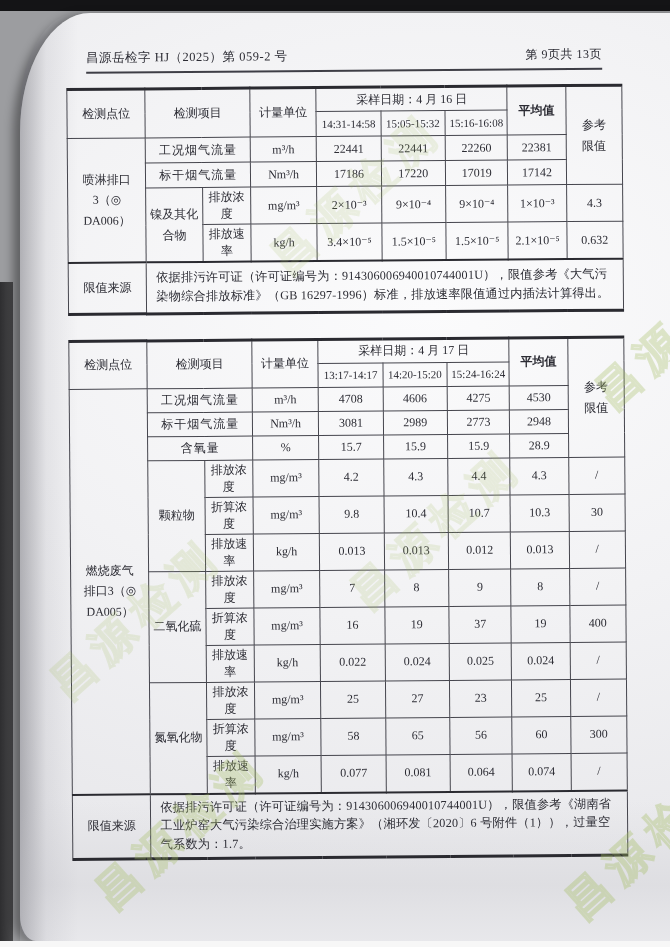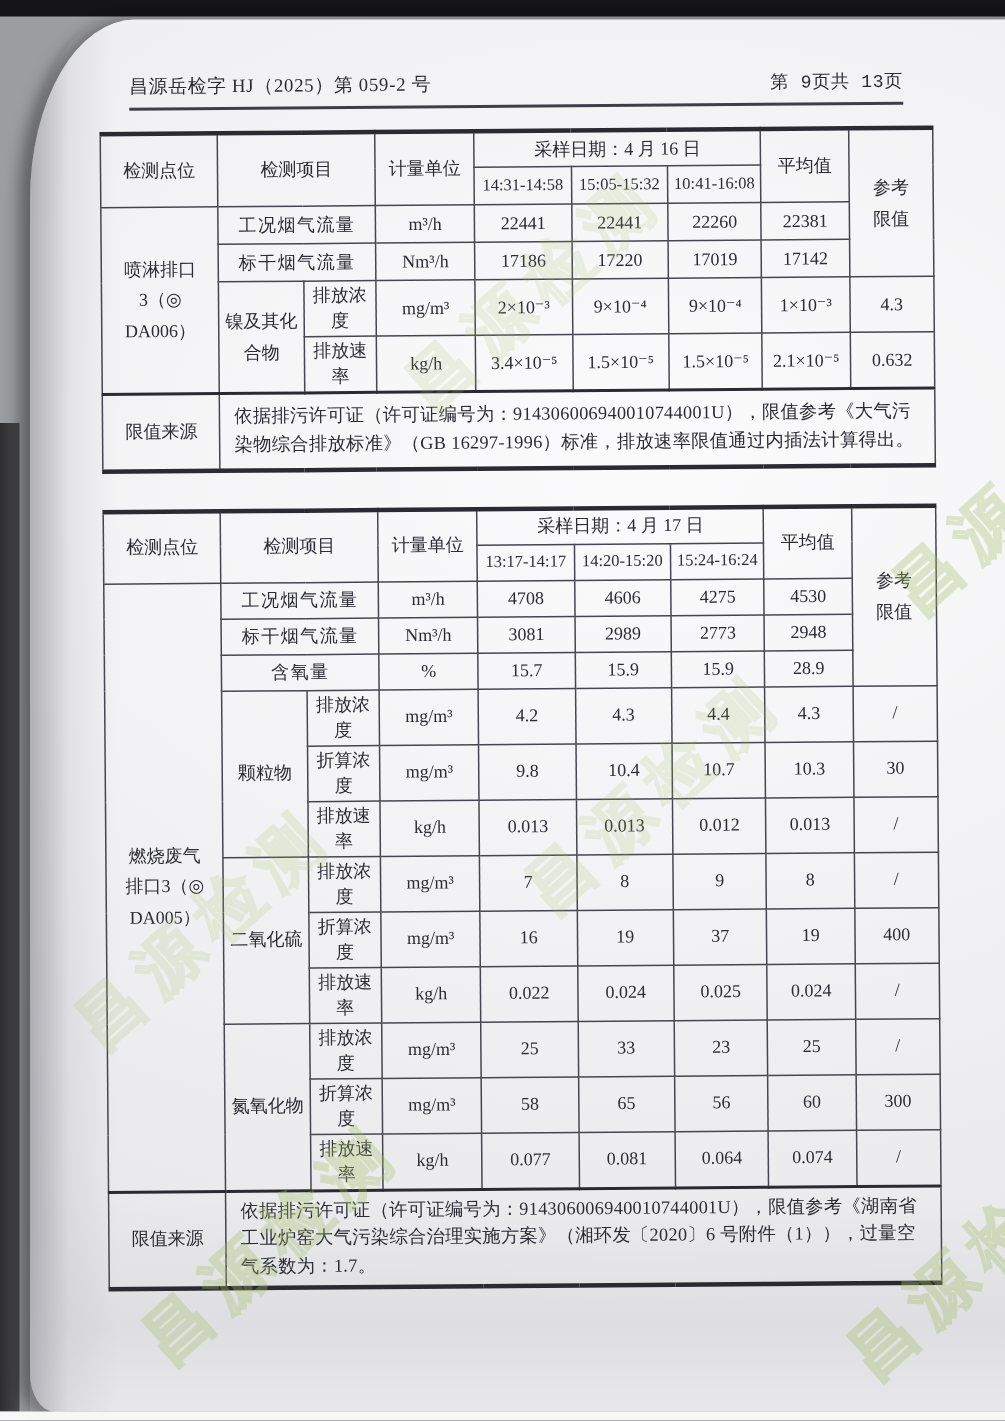--- a/index.html
+++ b/index.html
@@ -18,33 +18,33 @@
     background:linear-gradient(to right,rgba(110,110,118,0.5),rgba(170,170,178,0.22) 45%,rgba(255,255,255,0) 100%);}
   .paper::after{content:"";position:absolute;left:0;right:0;bottom:0;height:140px;
     background:linear-gradient(to bottom,rgba(255,255,255,0),rgba(190,190,196,0.25) 60%,rgba(225,225,230,0.15) 100%);}
 
   .content{position:absolute;left:66px;top:50px;width:556px;z-index:3;
     transform:rotate(-0.45deg);transform-origin:top left;color:#2c2c34;}
 
   .doc-header{display:flex;justify-content:space-between;align-items:flex-end;
     margin:0 20px;padding-bottom:5px;border-bottom:2px solid #3e3e46;
     font-size:12.5px;letter-spacing:0.5px;}
-  .doc-header .right{font-size:12px;font-family:Liberation Mono, monospace;}
+  .doc-header .right{font-size:12px;}
 
   table{width:100%;border-collapse:collapse;table-layout:fixed;margin-top:14px;
     border-top:3px solid #2a2a30;border-bottom:3px solid #2a2a30;}
   td{border:1px solid #46464e;text-align:center;vertical-align:middle;
     font-size:12px;color:#2c2c34;padding:1px 2px;overflow:hidden;}
   .t1 tr{height:25px;}
   .t2 tr{height:24px;}
   tr.limit-row{height:51px;}
   tr.limit-row td{border-top:2.5px solid #2a2a30;}
   .limit-text{text-align:left;padding:3px 9px;font-size:12.2px;line-height:1.55;letter-spacing:0.2px;}
   .pre{white-space:pre-line;line-height:1.7;}
-  .bold{font-weight:normal;}
+  .bold{font-weight:bold;}
   .times{font-size:11px;text-align:center;}
   .item{letter-spacing:1px;}
   .gap{height:10px;}
 
   .wm{position:absolute;z-index:5;font-size:44px;font-weight:bold;letter-spacing:9px;
     white-space:nowrap;pointer-events:none;color:rgba(178,200,110,0.10);
     -webkit-text-stroke:1.5px rgba(163,188,96,0.55);transform:rotate(-42deg);}
   .wm1{left:250px;top:165px;opacity:0.28;}
   .wm2{left:575px;top:300px;opacity:0.55;}
   .wm3{left:330px;top:500px;opacity:0.30;}
@@ -84,21 +84,21 @@
       <td rowspan="2" colspan="2">检测项目</td>
       <td rowspan="2">计量单位</td>
       <td colspan="3">采样日期：4 月 16 日</td>
       <td rowspan="2" class="bold">平均值</td>
       <td rowspan="4" class="pre">参考
 限值</td>
     </tr>
     <tr>
       <td class="times">14:31-14:58</td>
       <td class="times">15:05-15:32</td>
-      <td class="times">10:41-16:08</td>
+      <td class="times">15:16-16:08</td>
     </tr>
     <tr>
       <td rowspan="4" class="pre">喷淋排口
 3（◎
 DA006）</td>
       <td colspan="2" class="item">工况烟气流量</td>
       <td>m³/h</td>
       <td>22441</td>
       <td>22441</td>
       <td>22260</td>
@@ -252,21 +252,21 @@
       <td>0.025</td>
       <td>0.024</td>
       <td>/</td>
     </tr>
 
     <tr>
       <td rowspan="3">氮氧化物</td>
       <td>排放浓度</td>
       <td>mg/m³</td>
       <td>25</td>
-      <td>33</td>
+      <td>27</td>
       <td>23</td>
       <td>25</td>
       <td>/</td>
     </tr>
     <tr>
       <td>折算浓度</td>
       <td>mg/m³</td>
       <td>58</td>
       <td>65</td>
       <td>56</td>

